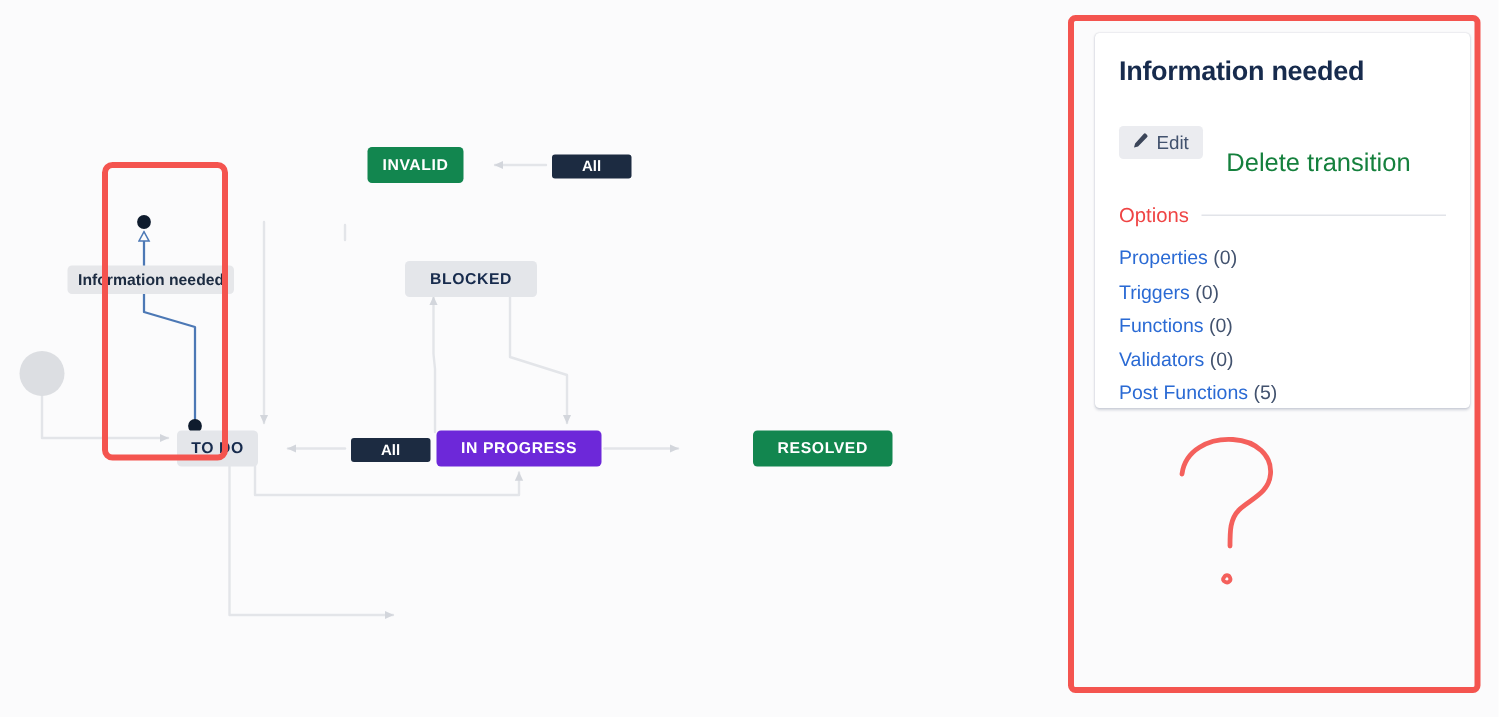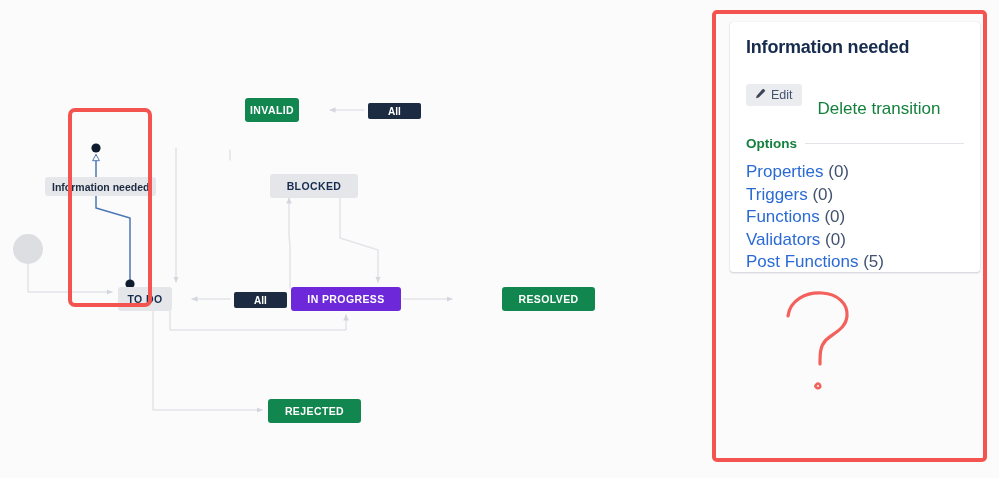--- a/index.html
+++ b/index.html
@@ -166,31 +166,31 @@
     margin-top: 28px;
   }
   .options-header {
     display: flex;
     align-items: center;
     gap: 8px;
     margin-bottom: 10px;
   }
   #options-heading {
     font-size: 13.5px;
-    font-weight: bold;
-    color: #15803d;
+    font-weight: normal;
+    color: #ef4444;
     white-space: nowrap;
   }
   .hrule {
     flex: 1;
     height: 1px;
     background: #e2e4e9;
   }
   .option-row {
-    font-size: 17px;
+    font-size: 13px;
     line-height: 22.5px;
     color: #42526e;
     white-space: nowrap;
   }
   .option-row .opt-link {
     color: #2a6ad4;
     text-decoration: none;
     cursor: pointer;
   }
   .option-row .opt-count {
@@ -244,37 +244,34 @@
 
     <g fill="none" stroke="#4c78b5" stroke-width="1.5" stroke-linecap="round" stroke-linejoin="round">
       <path d="M130,284 L130,218 L96,208 L96,155" marker-end="url(#blue-arrow)"></path>
     </g>
     <circle cx="130" cy="284" r="4.6" fill="#0f1c2e"></circle>
     <circle cx="96" cy="148" r="4.6" fill="#0f1c2e"></circle>
   </svg>
 
   <div id="start-circle" style="left:13px; top:234px;"></div>
 
-  <div class="node status-green" style="left:245px; top:98px; width:54px;">
+  <div class="node status-green" style="left:245px; top:98px; width:64px;">
     <span>INVALID</span>
   </div>
   <div class="node status-default" style="left:270px; top:174px; width:88px;">
     <span>BLOCKED</span>
   </div>
   <div class="node status-default" style="left:118px; top:287px; width:54px;">
     <span>TO DO</span>
   </div>
   <div class="node status-blue" style="left:291px; top:287px; width:110px;">
     <span>IN PROGRESS</span>
   </div>
   <div class="node status-green" style="left:458px; top:287px; width:93px;margin-left:44px;">
     <span>RESOLVED</span>
-  </div>
-  <div class="node status-green" style="left:268px; top:399px; width:93px;">
-    <span>REJECTED</span>
   </div>
 
   <div class="transition-label" style="left:45px; top:177px;">
     <span>Information needed</span>
   </div>
 
   <div class="all-badge" style="left:368px; top:103px;">
     <span>All</span>
   </div>
   <div class="all-badge" style="left:234px; top:292px;">

